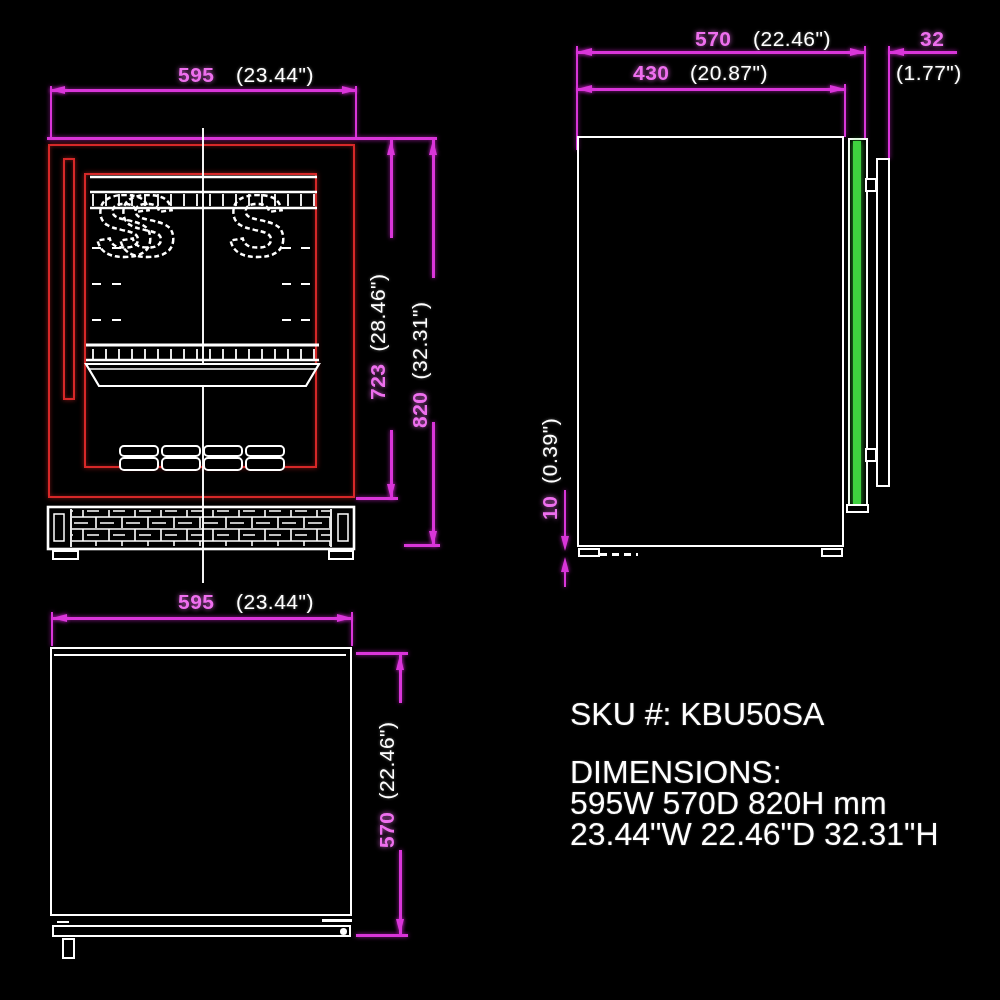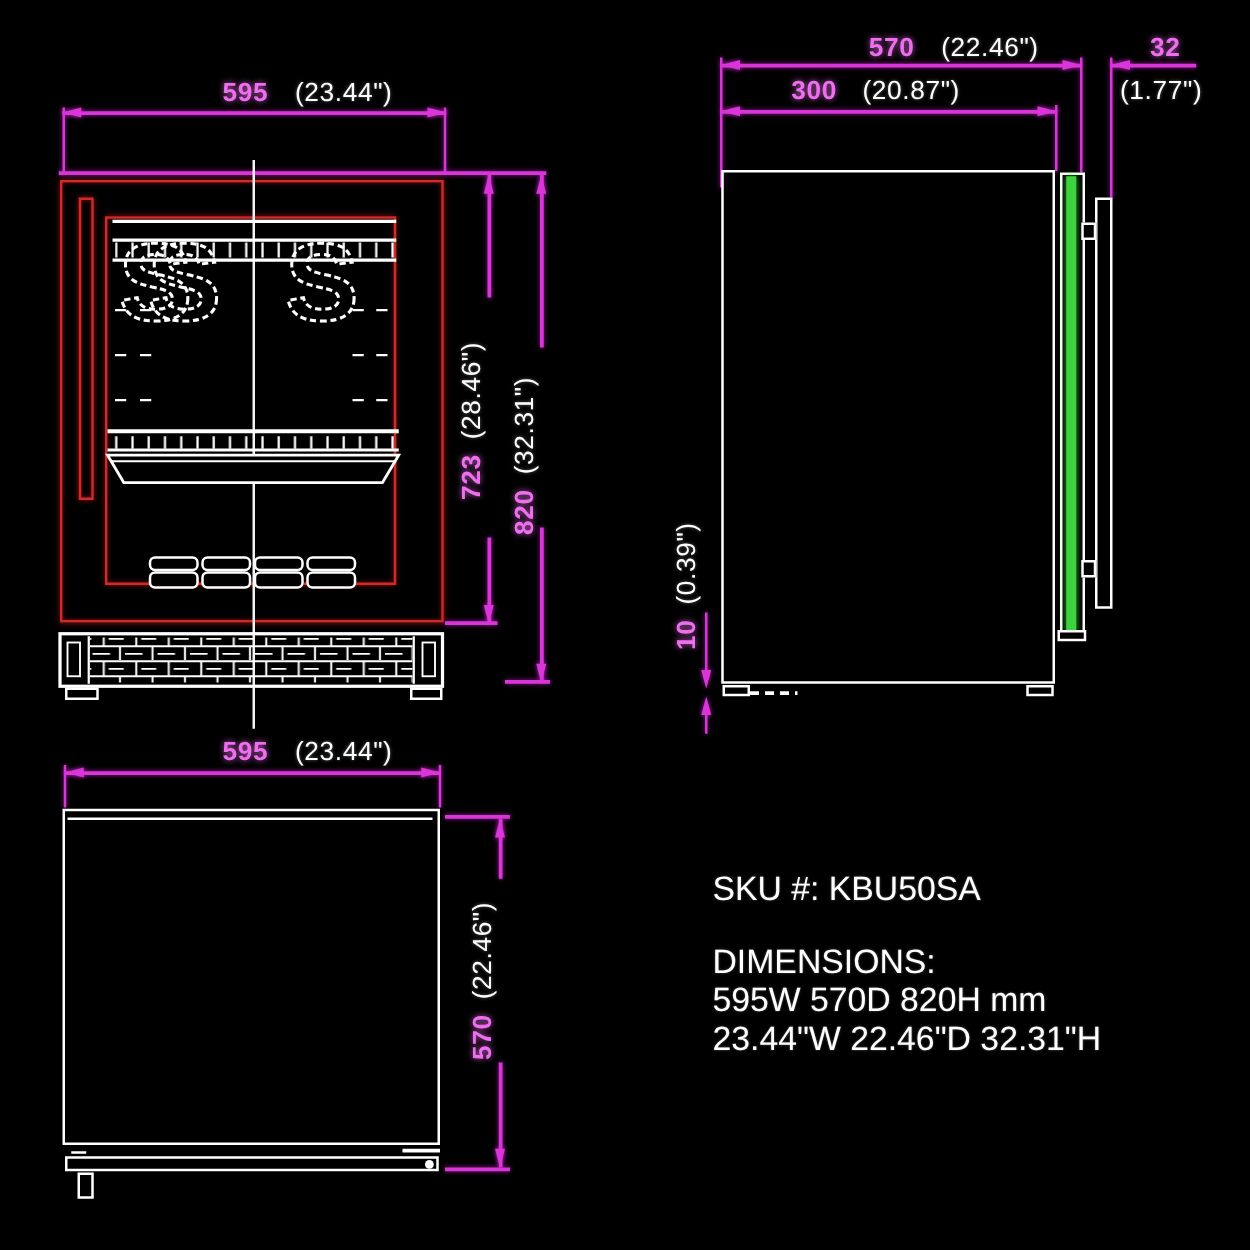--- a/index.html
+++ b/index.html
@@ -20,21 +20,21 @@
          text-shadow:0 0 3px rgba(255,255,255,.4);}
   .dlabel{position:absolute;line-height:22px;}
   .vlabel{position:absolute;transform:rotate(-90deg);transform-origin:0 0;display:flex;gap:12px;line-height:24px;white-space:nowrap;}
   
   .ar{position:absolute;width:0;height:0;filter:drop-shadow(0 0 2px rgba(230,40,230,.8));}
   .ar.left {border-top:4px solid transparent;border-bottom:4px solid transparent;border-right:15px solid var(--magenta);}
   .ar.right{border-top:4px solid transparent;border-bottom:4px solid transparent;border-left:15px solid var(--magenta);}
   .ar.up   {border-left:4px solid transparent;border-right:4px solid transparent;border-bottom:15px solid var(--magenta);}
   .ar.down {border-left:4px solid transparent;border-right:4px solid transparent;border-top:15px solid var(--magenta);}
   
-  .info-line{position:absolute;color:var(--white);font-size:27px;white-space:nowrap;
+  .info-line{position:absolute;color:var(--white);font-size:32px;white-space:nowrap;
              text-shadow:0 0 2px rgba(255,255,255,.35);}
   .dashes{position:absolute;height:3px;background:repeating-linear-gradient(to right,var(--white) 0 7px,transparent 7px 12px);}
 </style>
 </head>
 <body>
 
 <div id="canvas">
 
   <div>
 
@@ -140,21 +140,21 @@
     <div class="dlabel dimin" style="left:753px;top:28px;">(22.46")</div>
 
     <div class="ml" style="left:889px;top:51px;width:68px;height:2.5px;"></div>
     <div class="ar left" style="left:889px;top:48px;"></div>
     <div class="dlabel dimnum" style="left:920px;top:28px;">32</div>
     <div class="dlabel dimin" style="left:896px;top:62px;">(1.77")</div>
 
     <div class="ml" style="left:577px;top:88px;width:268px;height:2.5px;"></div>
     <div class="ar left" style="left:577px;top:85px;"></div>
     <div class="ar right" style="left:830px;top:85px;"></div>
-    <div class="dlabel dimnum" style="left:633px;top:62px;">300</div>
+    <div class="dlabel dimnum" style="left:633px;top:62px;">430</div>
     <div class="dlabel dimin" style="left:690px;top:62px;">(20.87")</div>
 
     <div class="wbox" style="left:577px;top:136px;width:263px;height:407px;background:transparent;"></div>
 
     <div class="wbox" style="left:848px;top:138px;width:16px;height:370px;border-width:2px;"></div>
     <div class="gl" style="left:853px;top:141px;width:8px;height:365px;"></div>
     <div class="wbox" style="left:846px;top:504px;width:19px;height:5px;border-width:2px;"></div>
 
     <div class="wbox" style="left:876px;top:158px;width:10px;height:325px;border-width:2.5px;"></div>
     <div class="wbox" style="left:865px;top:178px;width:8px;height:10px;border-width:2px;"></div>

